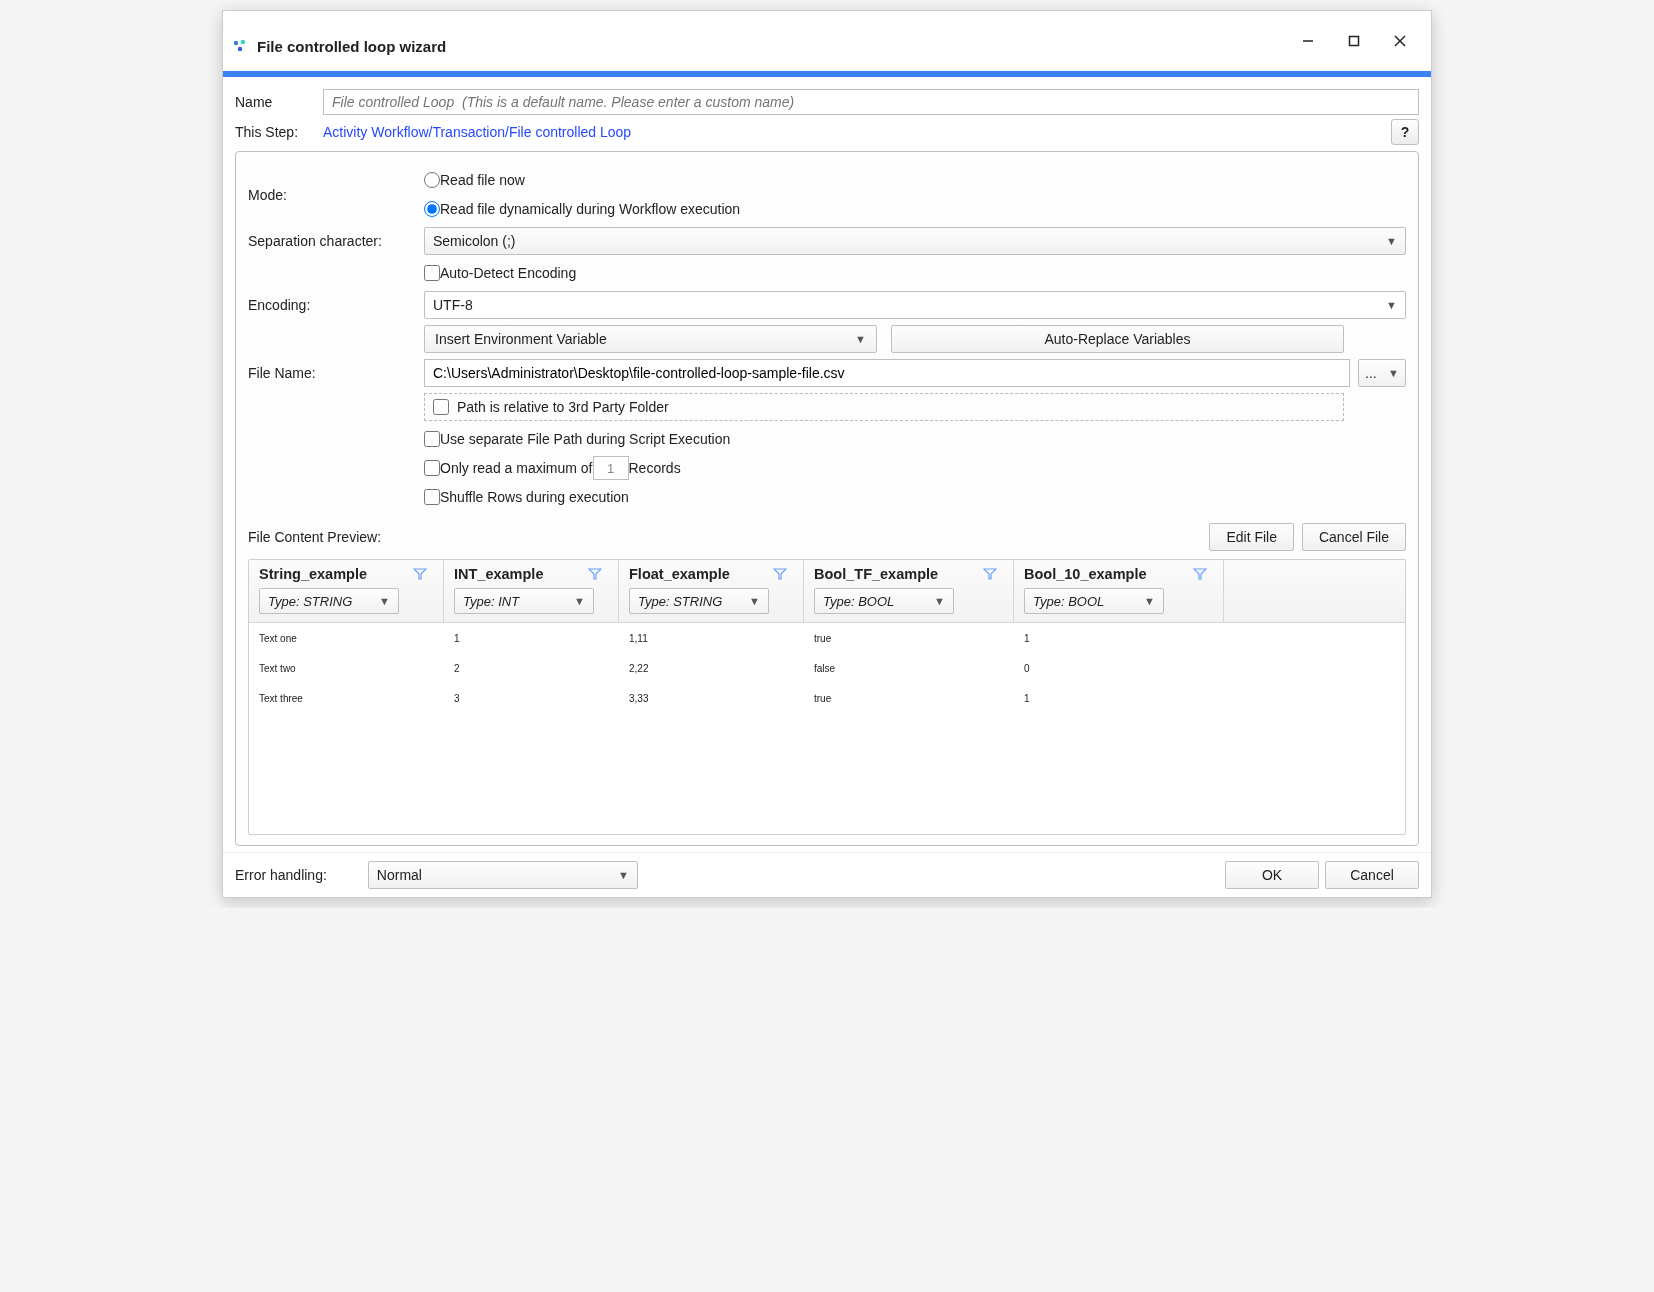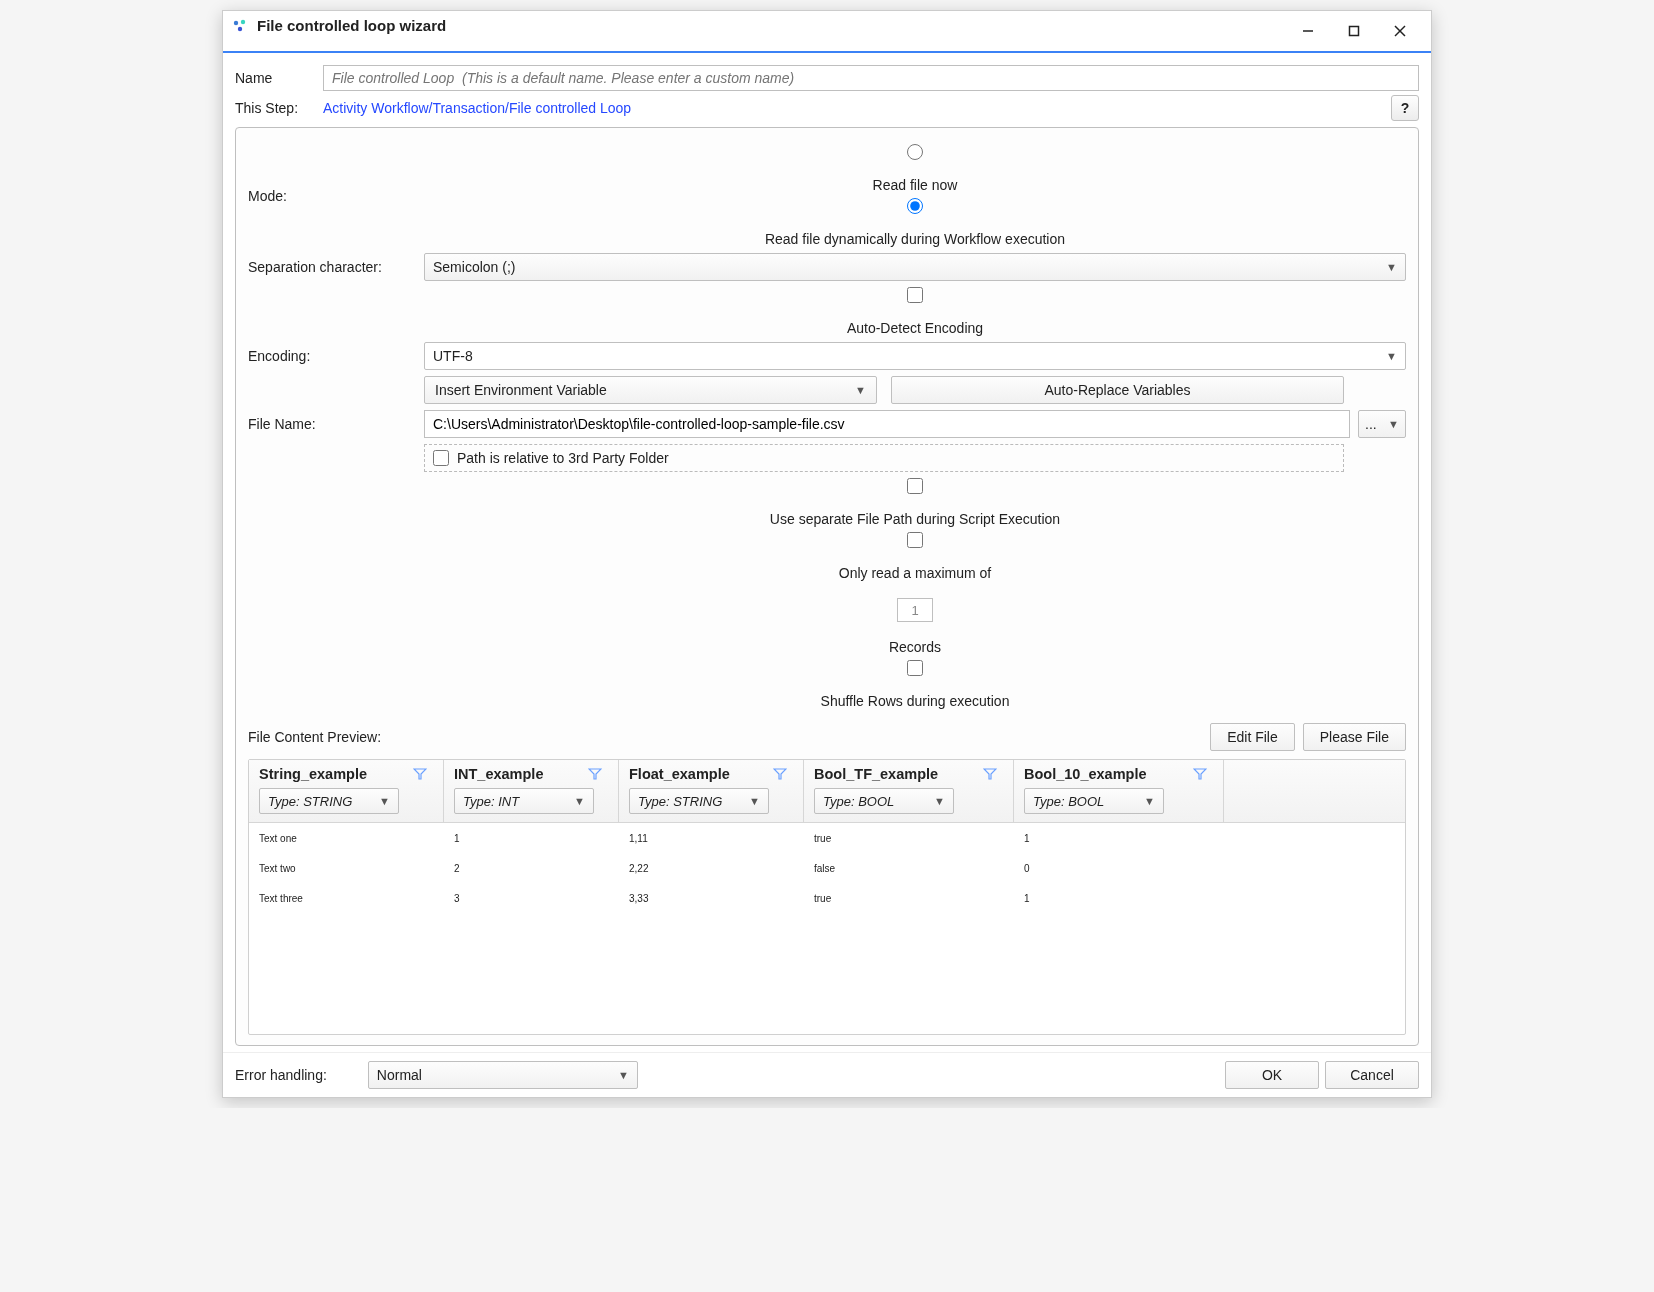--- a/index.html
+++ b/index.html
@@ -13,23 +13,23 @@
   }
   .window {
     width: 1210px;
     background: #fff;
     border: 1px solid #ccc;
     margin: 0 auto;
     box-shadow: 0 4px 16px rgba(0,0,0,0.2);
   }
   .titlebar {
     display: flex;
-    align-items: flex-start;
-    padding: 6px 8px;
-    border-bottom: 2px solid #3b82f6;
+    align-items: flex-end;
+    padding: 16px 8px;
+    border-bottom: 6px solid #3b82f6;
   }
   .titlebar .app-icon {
     width: 18px; height: 18px; margin-right: 8px;
     display: flex; align-items: center; justify-content: center;
   }
   .titlebar .title { font-weight: 600; font-size: 15px; }
   .titlebar .spacer { flex: 1; }
   .win-btn {
     width: 46px; height: 28px;
     display: flex; align-items: center; justify-content: center;
@@ -70,21 +70,21 @@
     margin-top: 6px;
   }
   .form-row {
     display: flex;
     align-items: center;
     margin: 6px 0;
     gap: 6px;
   }
   .form-label { width: 170px; font-size: 14px; }
   .form-body { flex: 1; display: flex; flex-direction: column; gap: 5px; }
-  .radio-line, .check-line { display: flex; align-items: center; gap: 17px; min-height: 24px; flex-direction: column; }
+  .radio-line, .check-line { display: flex; align-items: center; gap: 0; min-height: 24px; }
   input[type=radio], input[type=checkbox] {
     width: 16px; height: 16px; margin: 0;
   }
   .select {
     width: 100%;
     height: 28px;
     border: 1px solid #bfbfbf;
     background: linear-gradient(#fdfdfd, #f1f1f1);
     border-radius: 2px;
     padding: 0 8px;
@@ -344,21 +344,21 @@
           </label>
         </div>
       </div>
 
       <div class="preview-header">
         <span class="lbl">File Content Preview:</span>
         <div class="btn">
           <span>Edit File</span>
         </div>
         <div class="btn">
-          <span>Please File</span>
+          <span>Cancel File</span>
         </div>
       </div>
 
       <div class="table">
         <div class="thead">
           <div class="th c0">
             <div class="th-title-row">
               <span class="th-title">String_example</span>
               <span class="funnel">
                 <svg viewBox="0 0 14 14" width="14" height="14">

